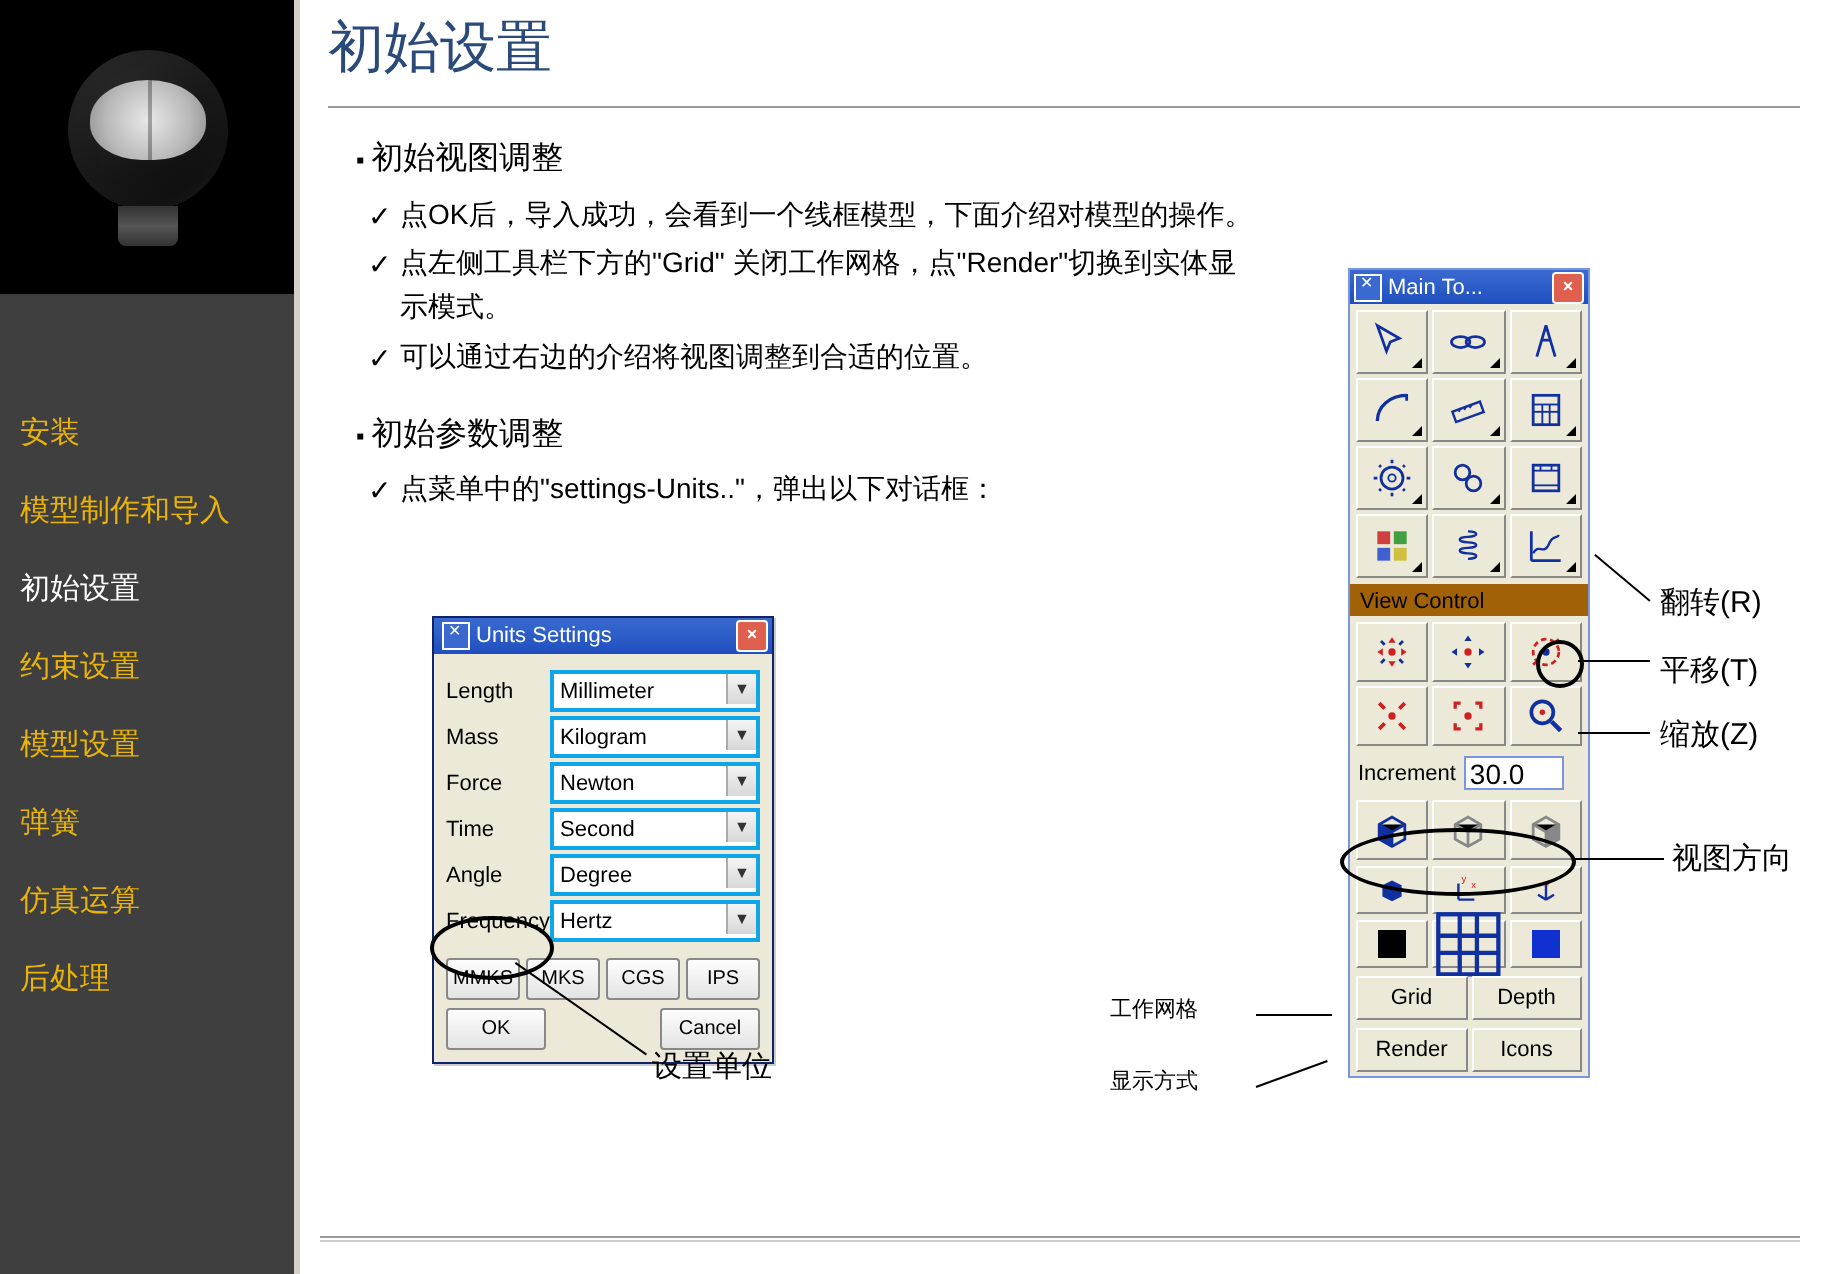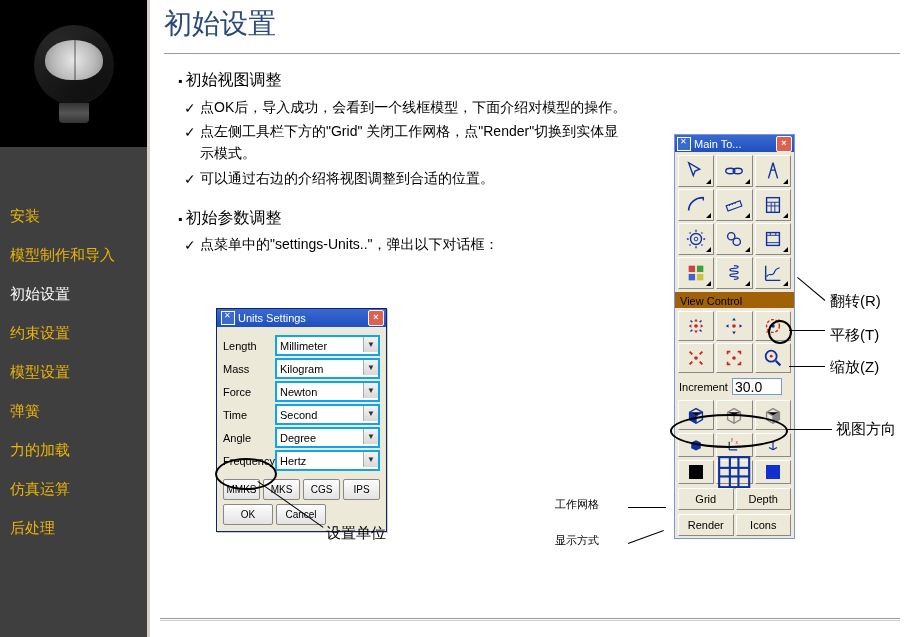--- a/index.html
+++ b/index.html
@@ -31,21 +31,21 @@
 .close-x{width:14px;height:14px;background:#e06050;border:1px solid #fff;color:#fff;font-size:9px;font-weight:bold;text-align:center;line-height:12px;border-radius:2px}
 .u-icon{width:12px;height:12px;background:#3a6ad0;border:1px solid #fff;margin-right:3px;position:relative}
 .u-icon::before{content:"✕";position:absolute;color:#fff;font-size:8px;left:2px;top:-1px}
 .units-body{padding:6px}
 .u-row{display:flex;align-items:center;margin:2px 0}
 .u-label{width:52px}
 .u-select{flex:1;height:17px;border:2px solid #0ea5e9;background:#fff;display:flex;align-items:center;padding:0 3px;position:relative}
 .u-arrow{position:absolute;right:0;top:0;width:14px;height:15px;background:linear-gradient(#f4f4f4,#d8d8d8);border-left:1px solid #aaa;text-align:center;font-size:8px;line-height:15px;color:#333}
 .u-btns{display:flex;gap:3px;margin:8px 0 4px}
 .u-btn{flex:1;height:19px;border:1px solid #888;background:linear-gradient(#fdfdfd,#e3e3e3);font-size:10px;display:flex;align-items:center;justify-content:center;border-radius:2px}
-.u-ok{display:flex;gap:3px;justify-content:flex-start;margin-top:4px}
+.u-ok{display:flex;gap:3px;justify-content:space-between;margin-top:4px}
 .u-ok .u-btn{flex:0 0 48px}
 .circle-mmks{position:absolute;left:215px;top:458px;width:58px;height:28px;border:2px solid #000;border-radius:50%;pointer-events:none}
 .line-units{position:absolute;left:258px;top:481px;width:80px;height:50px;border-top:1px solid #000;transform:rotate(35deg);transform-origin:left top}
 .lbl-units{position:absolute;left:326px;top:524px;font-size:15px}
 
 
 .tb{position:absolute;left:674px;top:134px;width:119px;border:1px solid #7a96df;background:#ece9d8;font-family:Tahoma,sans-serif;font-size:11px}
 .tb-title{height:17px;background:linear-gradient(#3a6ad0,#1f4fbf);color:#fff;display:flex;align-items:center;padding:0 2px 0 2px}
 .tb-title span{flex:1;font-size:11px}
 .tb-grid{display:grid;grid-template-columns:repeat(3,1fr);gap:2px;padding:3px}
@@ -88,21 +88,20 @@
       <div class="bulb-base"></div>
     </div>
   </div>
   <div class="nav">
     <div class="nav-item">安装</div>
     <div class="nav-item">模型制作和导入</div>
     <div class="nav-item active">初始设置</div>
     <div class="nav-item">约束设置</div>
     <div class="nav-item">模型设置</div>
     <div class="nav-item">弹簧</div>
-    <div class="nav-item">力的加载</div>
     <div class="nav-item">仿真运算</div>
     <div class="nav-item">后处理</div>
   </div>
 </div>
 
 <div class="content">
   <div class="title">初始设置</div>
   <hr class="hr">
   <div class="body">
     <div class="sec-h">初始视图调整</div>

